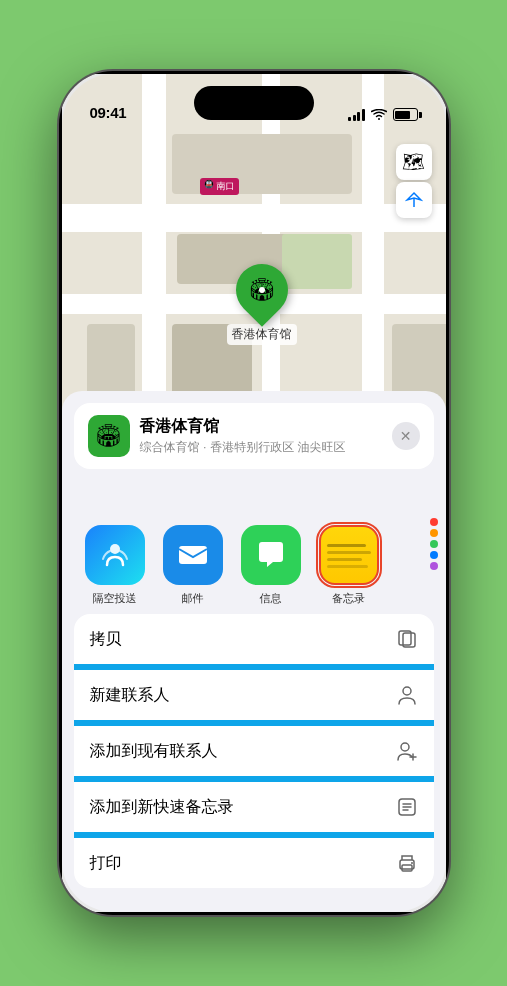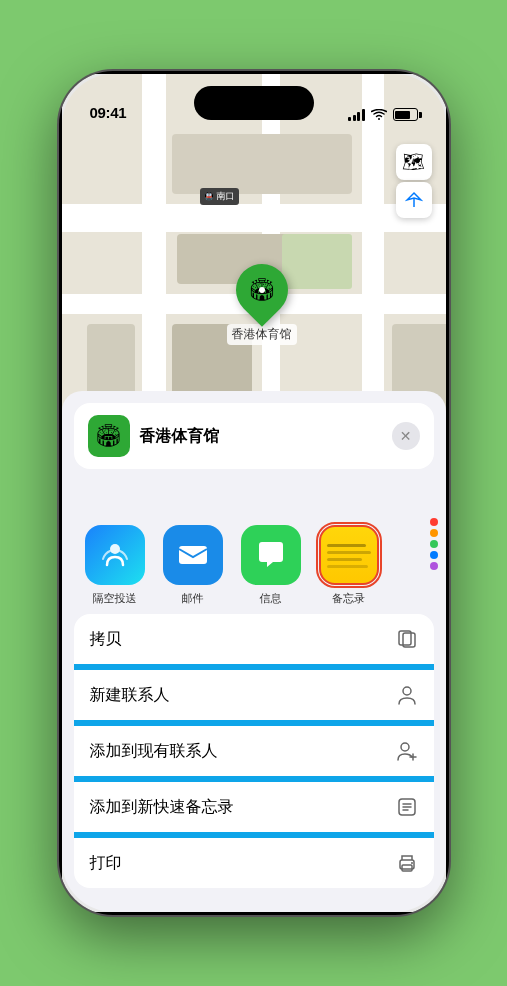--- a/index.html
+++ b/index.html
@@ -211,28 +211,27 @@
       position: absolute;
       top: 160px; left: 220px;
       width: 70px; height: 55px;
       background: #c8d8b0;
       border-radius: 3px;
     }
 
     
     .station-label {
       position: absolute;
-      top: 114px; left: 138px;
-      background: #404040;
+      top: 104px; left: 138px;
+      background: #be185d;
       color: white;
       font-size: 9px;
       padding: 2px 5px;
       border-radius: 3px;
       display: flex;
-      align-items: center;
       gap: 2px;
     }
 
     .station-label::before {
       content: '🚇';
       font-size: 8px;
     }
 
     
     .map-controls {
@@ -580,20 +579,21 @@
     </div>
 
     <div class="bottom-sheet">
 
       <div class="location-card">
         <div class="location-icon">
           <span>🏟</span>
         </div>
         <div class="location-info">
           <div class="location-name">香港体育馆</div>
+          <div class="location-desc">综合体育馆 · 香港特别行政区 油尖旺区</div>
         </div>
         <div class="close-btn">
           <span>✕</span>
         </div>
       </div>
 
       <div class="share-apps">
 
         <div class="share-app">
           <div class="app-icon airdrop">

